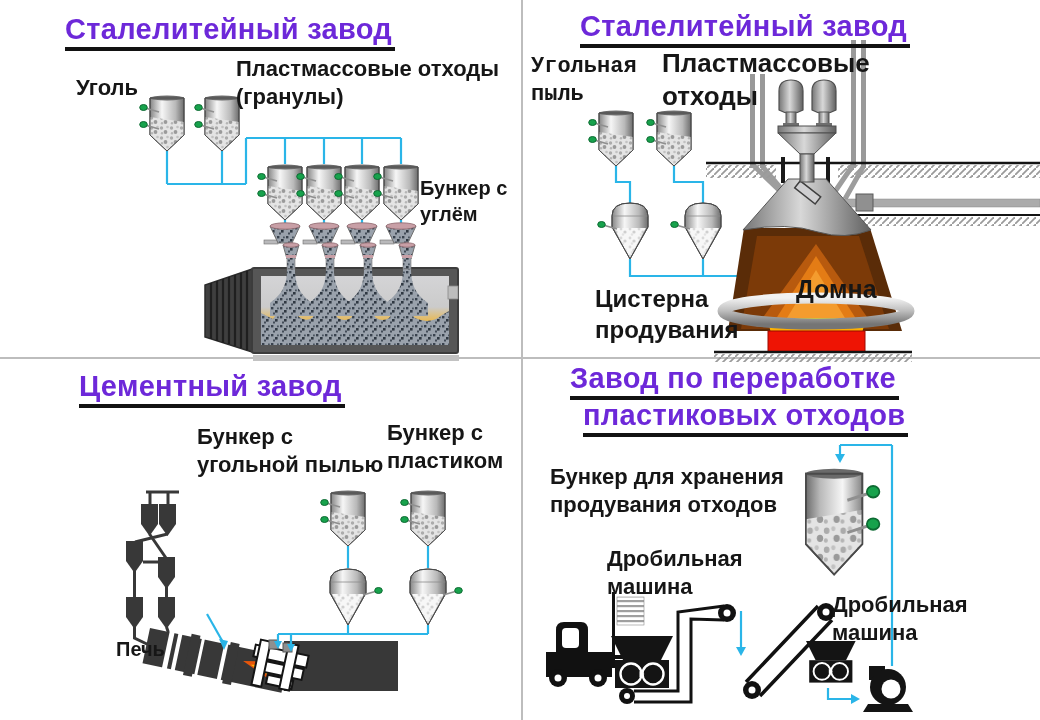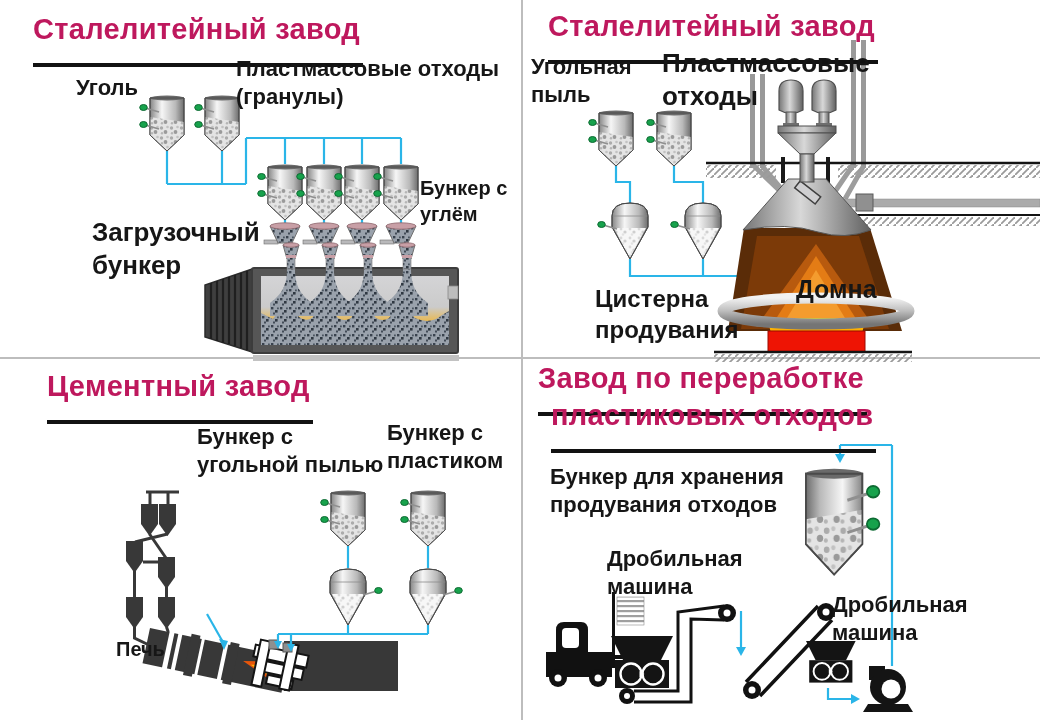--- a/index.html
+++ b/index.html
@@ -1,22 +1,22 @@
 <!DOCTYPE html>
 <html style="--accent-cyan: #2ab5e8; --base-red: #ee1404; --flame-orange: #e8560a; --silhouette-dark: #383838;"><head>
 <meta charset="utf-8">
 <style>
   html,body{margin:0;padding:0;background:#ffffff;}
   #stage{position:relative;width:1040px;height:720px;background:#ffffff;overflow:hidden;
          font-family:"Liberation Sans","DejaVu Sans",sans-serif;}
   #art{position:absolute;left:0;top:0;z-index:1;}
   .divider{position:absolute;background:#bdbdbd;z-index:0;}
   .lbl{position:absolute;z-index:2;font-weight:bold;color:#161616;white-space:pre-line;line-height:1.28;}
-  .q-title{position:absolute;z-index:2;font-weight:bold;color:#be185d;font-size:29px;
-           border-bottom:4px solid #121212;padding:0 3px 17px 0;white-space:nowrap;letter-spacing:.3px;}
+  .q-title{position:absolute;z-index:2;font-weight:bold;color:#6d28d9;font-size:29px;
+           border-bottom:4px solid #121212;padding:0 3px 1px 0;white-space:nowrap;letter-spacing:.3px;margin-left:32px;}
   .cy{stroke:var(--accent-cyan,#2ab5e8);fill:none;stroke-width:2.2;}
   .cyf{fill:var(--accent-cyan,#2ab5e8);}
   .redbase{fill:var(--base-red,#ee1404);}
 </style>
 </head>
 <body>
 
 <div id="stage">
 
   <div class="divider" style="left:521px;top:0;width:2px;height:720px;"></div>
@@ -298,27 +298,25 @@
         <circle cx="891" cy="689" r="9.5" fill="#ffffff"></circle>
         <polygon points="868,704 908,704 913,712 863,712" fill="#141414"></polygon>
       </g>
     </g>
   </svg>
 
   <div class="q-title" style="left:33px;top:13px;">Сталелитейный завод</div>
   <div class="lbl" style="left:76px;top:74px;font-size:22px;">Уголь</div>
   <div class="lbl" style="left:236px;top:55px;font-size:22px;">Пластмассовые отходы
 (гранулы)</div>
-  <div class="lbl" style="left:92px;top:216px;font-size:26px;">Загрузочный
-бункер</div>
   <div class="lbl" style="left:420px;top:176px;font-size:20px;">Бункер с
 углём</div>
 
   <div class="q-title" style="left:548px;top:10px;">Сталелитейный завод</div>
-  <div class="lbl" style="left:531px;top:53px;font-size:22px;">Угольная
+  <div class="lbl" style="left:531px;top:53px;font-size:22px;font-family:Liberation Mono, monospace;">Угольная
 пыль</div>
   <div class="lbl" style="left:662px;top:47px;font-size:26px;">Пластмассовые
 отходы</div>
   <div class="lbl" style="left:595px;top:284px;font-size:24px;">Цистерна
 продувания</div>
   <div class="lbl" style="left:768px;top:273px;font-size:25px;margin-left:28px;">Домна</div>
 
   <div class="q-title" style="left:47px;top:370px;">Цементный завод</div>
   <div class="lbl" style="left:197px;top:423px;font-size:22px;">Бункер с
 угольной пылью</div>

